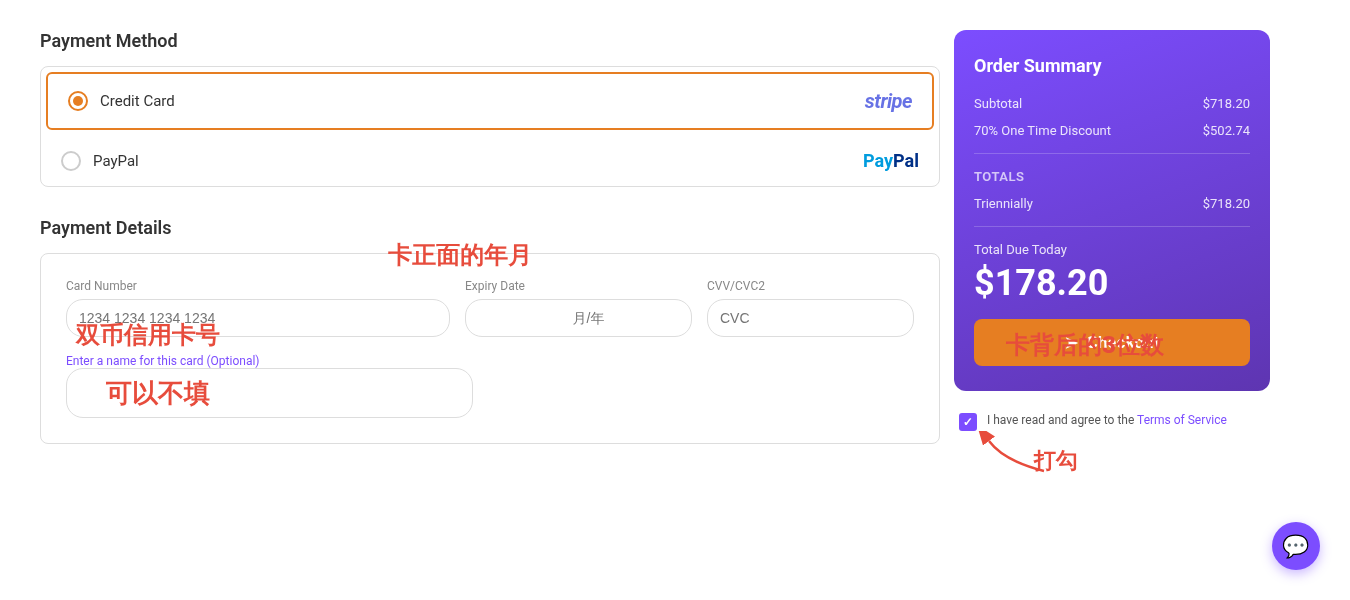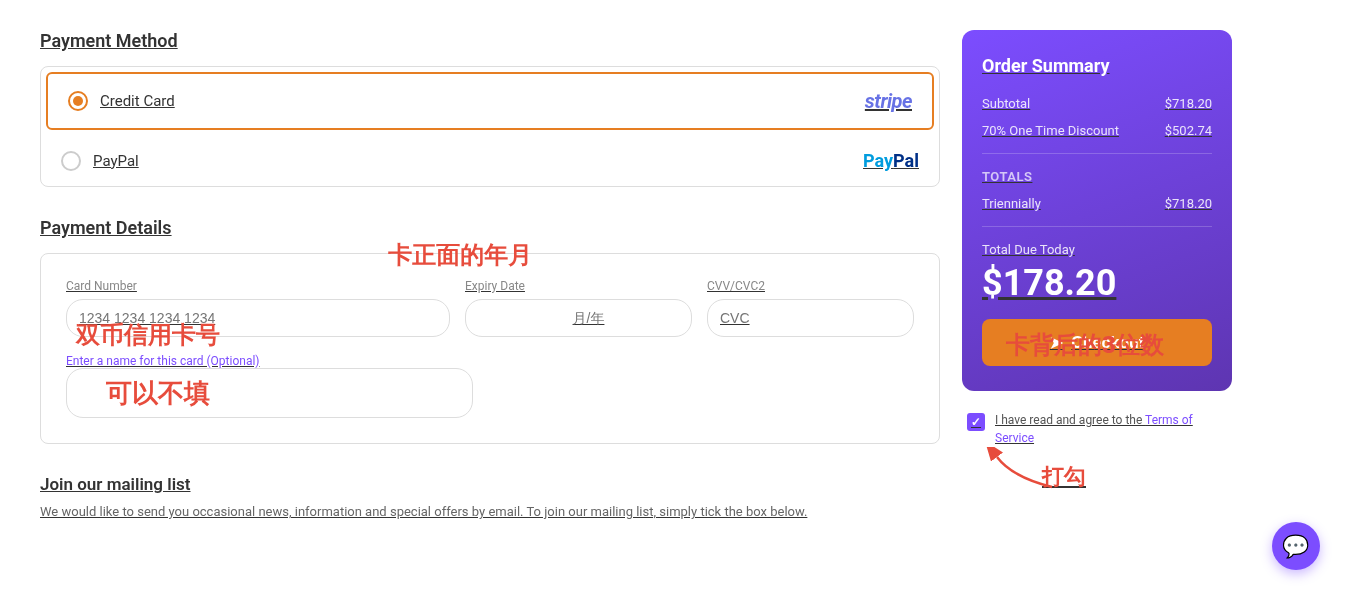--- a/index.html
+++ b/index.html
@@ -7,29 +7,28 @@
       font-family: -apple-system, BlinkMacSystemFont, 'Segoe UI', Roboto, sans-serif;
       background: #fff;
       color: #333;
       font-size: 14px;
     }
     .page-container {
       display: flex;
       max-width: 1350px;
       margin: 0 auto;
       padding: 30px 40px;
-      gap: 22px;
-      text-decoration: underline;
+      gap: 14px;
     }
     .left-column {
       flex: 1;
       max-width: 900px;
     }
     .right-column {
-      width: 270px;
+      width: 316px;
       flex-shrink: 0;
     }
 
     
     .section-title {
       font-size: 18px;
       font-weight: 600;
       color: #333;
       margin-bottom: 15px;
     }
@@ -350,24 +349,20 @@
             
             <div style="position: relative;">
               <div style="position: absolute; top: 8px; left: 40px; color: #e74c3c; font-size: 26px; font-weight: 900; z-index: 10; white-space: nowrap;">可以不填</div>
               <input class="form-input" type="text" style="width: 100%; height: 50px;">
             </div>
           </div>
         </div>
       </div>
     </div>
 
-    <div>
-      <h3 class="mailing-title">Join our mailing list</h3>
-      <p class="mailing-text">We would like to send you occasional news, information and special offers by email. To join our mailing list, simply tick the box below.</p>
-    </div>
   </div>
 
   <div class="right-column">
 
     <div class="order-summary">
       <h3 class="order-summary-title">Order Summary</h3>
 
       <div class="summary-row">
         <span class="summary-label">Subtotal</span>
         <span class="summary-value">$718.20</span>

